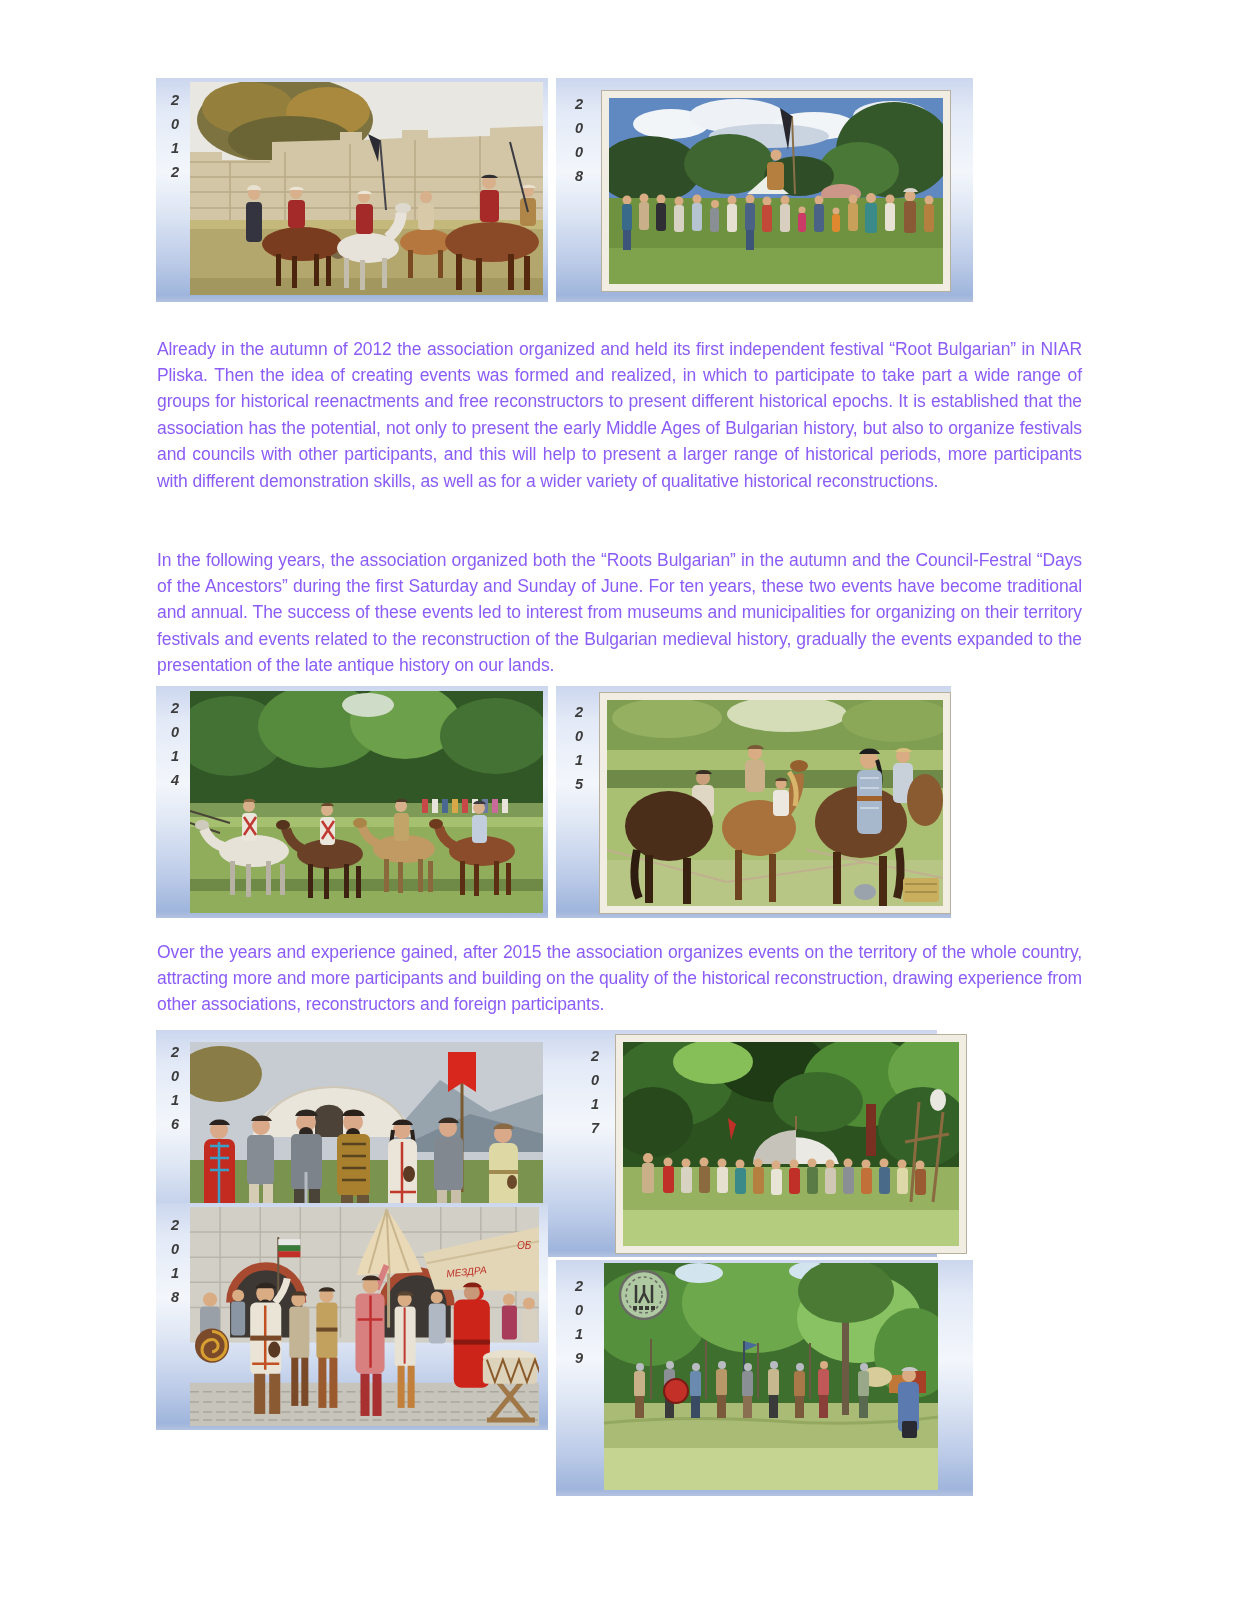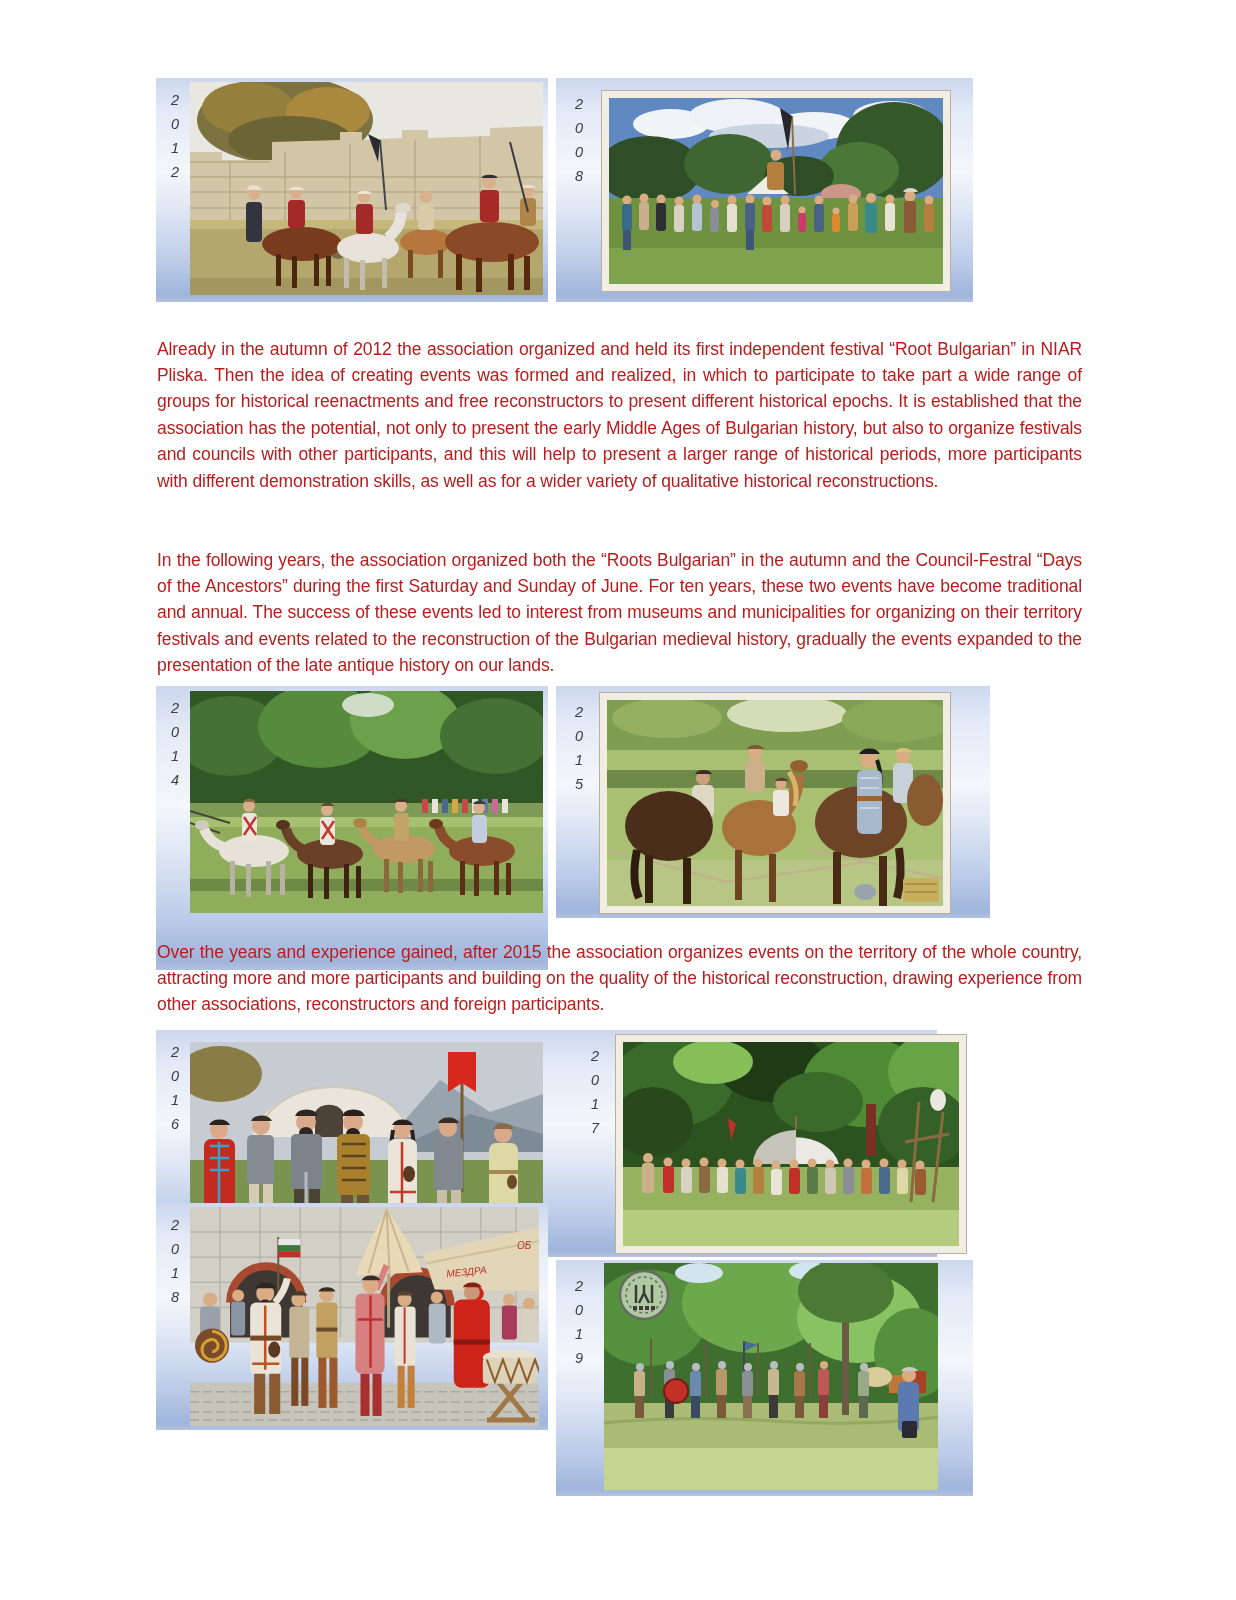--- a/index.html
+++ b/index.html
@@ -1,24 +1,24 @@
 <!DOCTYPE html>
 <html><head>
 <meta charset="utf-8">
 <style>
   html,body{margin:0;padding:0;background:#ffffff;}
   .page{position:relative;width:1236px;height:1600px;background:#ffffff;overflow:hidden;
         font-family:"Liberation Sans",sans-serif;}
   .para{position:absolute;left:157px;width:925px;font-size:17.5px;line-height:26.4px;
-        color:#b91c1c;text-align:justify;letter-spacing:-0.1px;}
+        color:#8b5cf6;text-align:justify;letter-spacing:-0.1px;}
   .panel{position:absolute;
          background:linear-gradient(180deg,#ccd7ee 0%,#e3eaf7 15%,#f3f6fb 42%,#e0e8f5 58%,
                     #bccbe8 82%,#9fb5dc 97%,#b3c2e0 100%);}
   .year{position:absolute;left:15px;top:10px;width:12px;word-break:break-all;
-        line-height:24px;font-style:italic;font-weight:400;font-size:14.5px;color:#3c3c3c;}
+        line-height:24px;font-style:italic;font-weight:700;font-size:14.5px;color:#3c3c3c;}
   .yr-r{left:19px;top:14px;}
   .photo{position:absolute;overflow:hidden;}
   .photo svg{display:block;width:100%;height:100%;}
   .framed{box-sizing:border-box;background:#f1ede2;padding:7px;box-shadow:0 0 0 1px #b7b09f;}
 </style>
 </head>
 <body>
 
 <div class="page">
 
@@ -144,21 +144,21 @@
         <circle cx="320" cy="102" r="4.5" fill="#d9ac84"></circle>
           <rect x="315" y="106" width="10" height="28" rx="3" fill="#b5803f"></rect>
       </svg>
     </div>
   </div>
 
   <p class="para" style="top:318px">Already in the autumn of 2012 the association organized and held its first independent festival “Root Bulgarian” in NIAR Pliska. Then the idea of creating events was formed and realized, in which to participate to take part a wide range of groups for historical reenactments and free reconstructors to present different historical epochs. It is established that the association has the potential, not only to present the early Middle Ages of Bulgarian history, but also to organize festivals and councils with other participants, and this will help to present a larger range of historical periods, more participants with different demonstration skills, as well as for a wider variety of qualitative historical reconstructions.</p>
 
   <p class="para" style="top:529px">In the following years, the association organized both the “Roots Bulgarian” in the autumn and the Council-Festral “Days of the Ancestors” during the first Saturday and Sunday of June. For ten years, these two events have become traditional and annual. The success of these events led to interest from museums and municipalities for organizing on their territory festivals and events related to the reconstruction of the Bulgarian medieval history, gradually the events expanded to the presentation of the late antique history on our lands.</p>
 
-  <div class="panel" style="left:156px;top:686px;width:392px;height:284px">
+  <div class="panel" style="left:156px;top:686px;width:392px;height:232px">
     <div class="year">2014</div>
     <div class="photo" style="left:34px;top:5px;width:353px;height:222px" aria-label="Four riders in white-and-red tunics crossing a green field">
       <svg viewBox="0 0 353 222" preserveAspectRatio="none">
         <rect width="353" height="126" fill="#315726"></rect>
         <ellipse cx="40" cy="45" rx="55" ry="40" fill="#447134"></ellipse>
         <ellipse cx="130" cy="35" rx="62" ry="42" fill="#568a3c"></ellipse>
         <ellipse cx="215" cy="30" rx="55" ry="38" fill="#6da04a"></ellipse>
         <ellipse cx="305" cy="45" rx="55" ry="38" fill="#447134"></ellipse>
         <ellipse cx="178" cy="14" rx="26" ry="12" fill="#cfdcc8"></ellipse>
         <rect y="112" width="353" height="16" fill="#7d9a56"></rect>
@@ -214,21 +214,21 @@
           <rect x="284" y="173" width="5" height="32" fill="#5c2f14"></rect>
           <rect x="304" y="170" width="5" height="34" fill="#5c2f14"></rect>
           <rect x="316" y="172" width="5" height="32" fill="#5c2f14"></rect>
         <rect x="282" y="124" width="15" height="28" rx="4" fill="#c2cedd"></rect>
           <circle cx="289" cy="117" r="6" fill="#d9b08c"></circle>
           <path d="M283 113 a7 5 0 0 1 13 0 Z" fill="#3a3a40"></path>
       </svg>
     </div>
   </div>
 
-  <div class="panel" style="left:556px;top:686px;width:434px;height:232px">
+  <div class="panel" style="left:556px;top:686px;width:395px;height:232px">
     <div class="year yr-r">2015</div>
     <div class="photo framed" style="left:44px;top:7px;width:350px;height:220px" aria-label="Reenactors and children with horses at a field camp">
       <svg viewBox="0 0 336 206" preserveAspectRatio="none">
         <rect width="336" height="206" fill="#a9bf72"></rect>
         <rect width="336" height="50" fill="#7f9e52"></rect>
         <ellipse cx="60" cy="18" rx="55" ry="20" fill="#94b060"></ellipse>
         <ellipse cx="180" cy="14" rx="60" ry="18" fill="#d4ddb8"></ellipse>
         <ellipse cx="290" cy="20" rx="55" ry="22" fill="#8aa858"></ellipse>
         <rect y="70" width="336" height="18" fill="#6f8a48"></rect>
         <rect y="160" width="336" height="46" fill="#b7c684"></rect>

